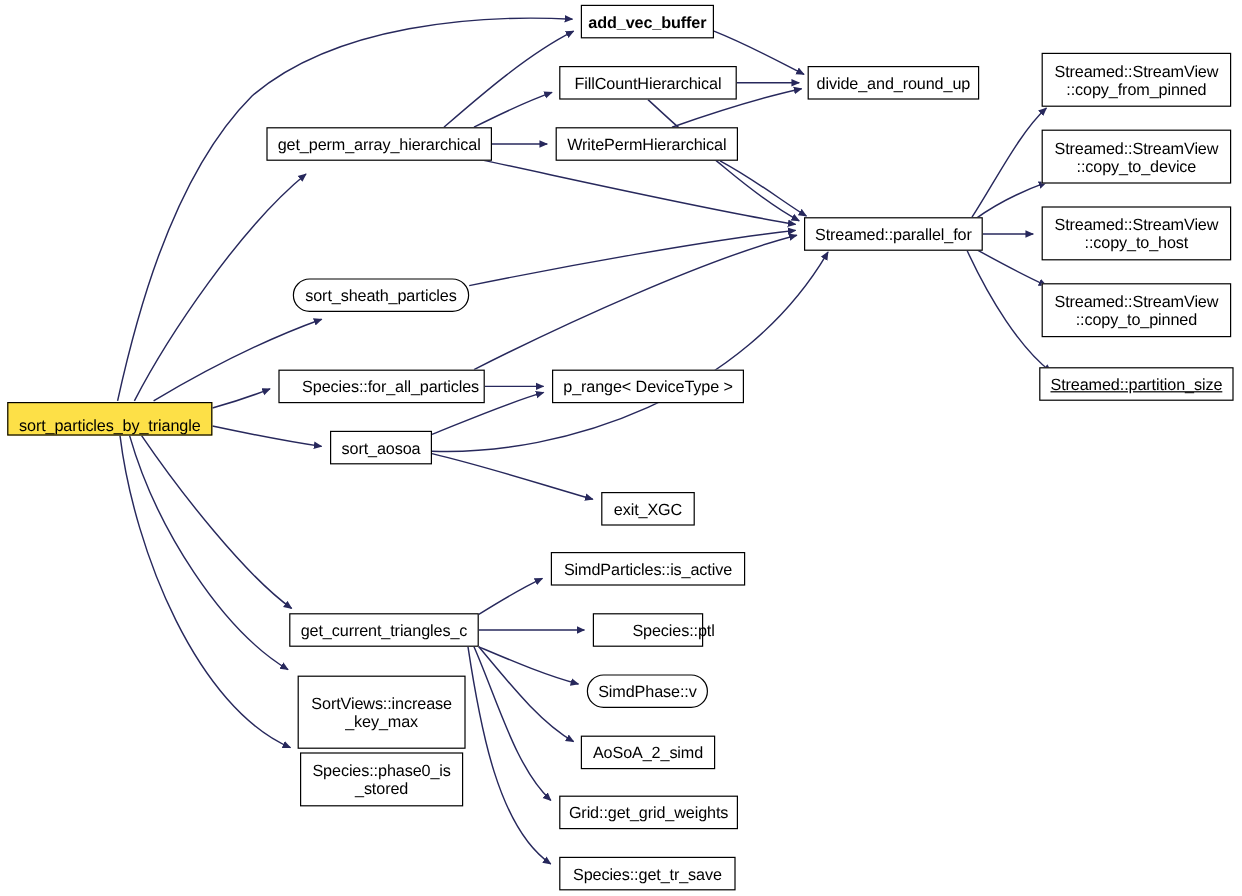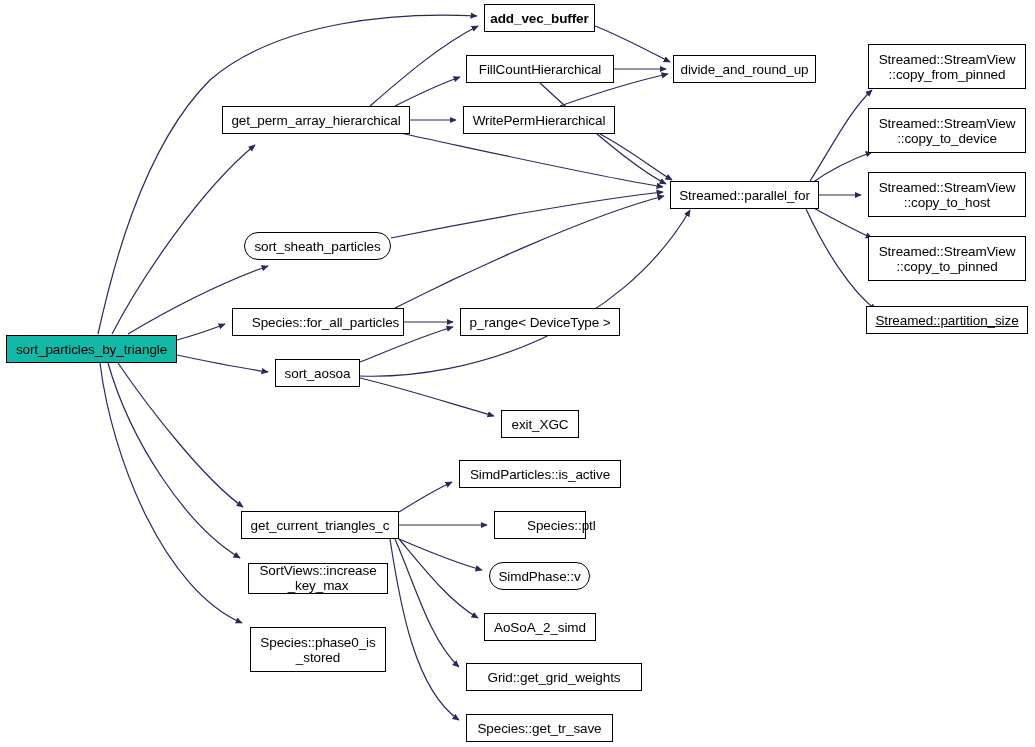--- a/index.html
+++ b/index.html
@@ -32,21 +32,22 @@
     font-size: 13.5px;
     line-height: 15px;
     display: flex;
     align-items: center;
     justify-content: center;
     text-align: center;
     white-space: pre;
     letter-spacing: -0.1px;
   }
   .node.highlight {
-    background: #14b8a6;
+    background: #fde047;
+    align-items: flex-end;
   }
   .node .label {
     display: block;
     width: 100%;
   }
 </style>
 </head>
 <body>
 
 <div id="graph">
@@ -111,20 +112,20 @@
       <div class="node" style="left: 244px; top: 232px; width: 147px; height: 28px; border-radius: 14px;"><span class="label">sort_sheath_particles</span></div>
       <div class="node" style="left: 232px; top: 308px; width: 172px; height: 28px; padding-left: 15px;"><span class="label">Species::for_all_particles</span></div>
       <div class="node" style="left: 460px; top: 308px; width: 160px; height: 28px;"><span class="label">p_range&lt; DeviceType &gt;</span></div>
       <div class="node" style="left: 275px; top: 359px; width: 85px; height: 28px;"><span class="label">sort_aosoa</span></div>
       <div class="node" style="left: 501px; top: 410px; width: 78px; height: 28px;"><span class="label">exit_XGC</span></div>
       <div class="node" style="left: 241px; top: 511px; width: 158px; height: 28px;"><span class="label">get_current_triangles_c</span></div>
       <div class="node" style="left: 459px; top: 460px; width: 162px; height: 28px;"><span class="label">SimdParticles::is_active</span></div>
       <div class="node" style="left: 494px; top: 511px; width: 92px; height: 28px; padding-left: 32px;"><span class="label">Species::ptl</span></div>
       <div class="node" style="left: 489px; top: 562px; width: 101px; height: 28px; border-radius: 14px;"><span class="label">SimdPhase::v</span></div>
       <div class="node" style="left: 484px; top: 613px; width: 112px; height: 28px;"><span class="label">AoSoA_2_simd</span></div>
-      <div class="node" style="left: 466px; top: 663px; width: 176px; height: 28px; justify-content: center;"><span class="label">Grid::get_grid_weights</span></div>
+      <div class="node" style="left: 466px; top: 663px; width: 149px; height: 28px; justify-content: center;"><span class="label">Grid::get_grid_weights</span></div>
       <div class="node" style="left: 466px; top: 714px; width: 147px; height: 28px;"><span class="label">Species::get_tr_save</span></div>
-      <div class="node" style="left: 248px; top: 563px; width: 140px; height: 31px; align-items: flex-end;"><span class="label">SortViews::increase
+      <div class="node" style="left: 248px; top: 563px; width: 140px; height: 61px;"><span class="label">SortViews::increase
 _key_max</span></div>
       <div class="node" style="left: 250px; top: 627px; width: 136px; height: 45px;"><span class="label">Species::phase0_is
 _stored</span></div>
     </div>
 </div>
 
 </body></html>

